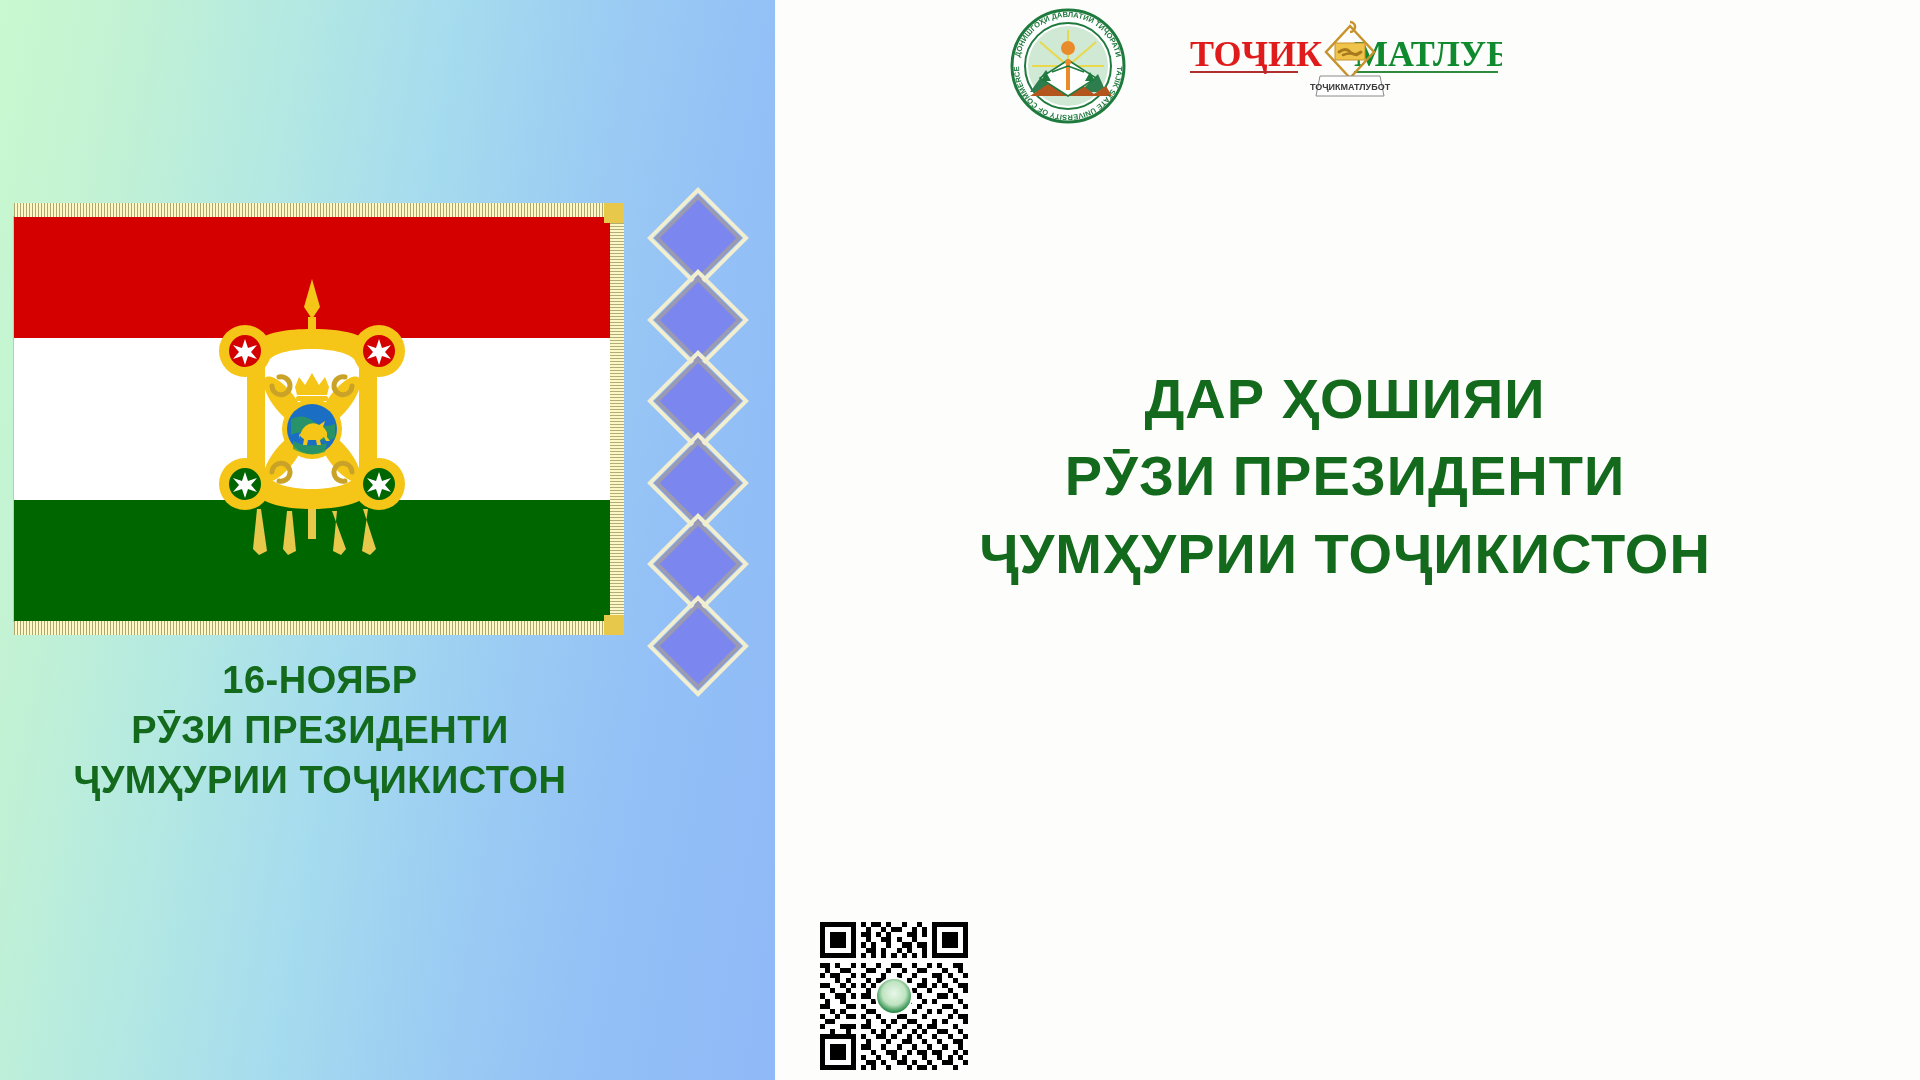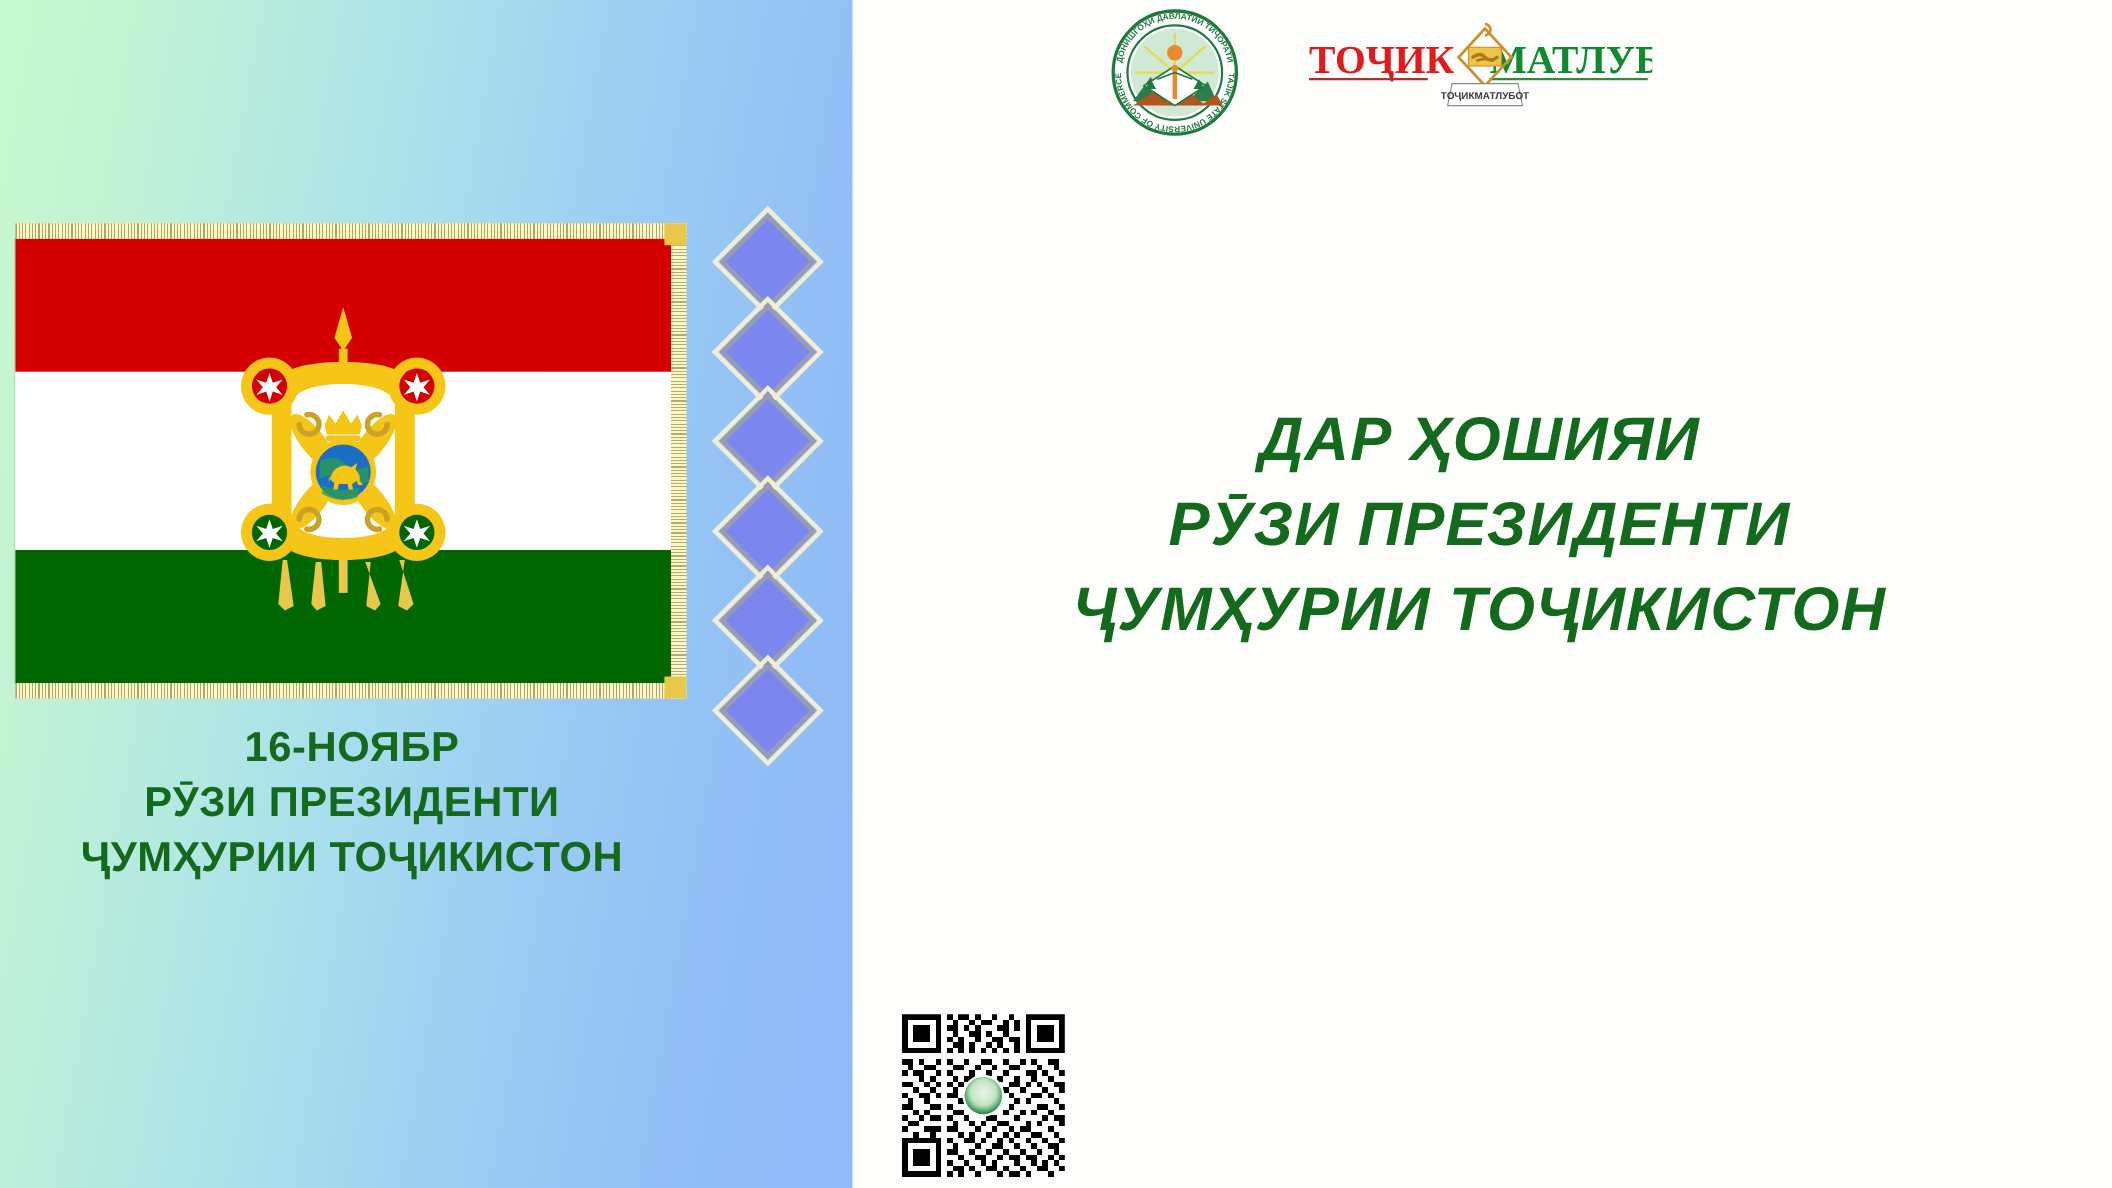--- a/index.html
+++ b/index.html
@@ -124,21 +124,20 @@
   #heading {
     position: absolute;
     left: 790px; top: 360px;
     width: 1110px;
     text-align: center;
     color: #13691c;
     font-weight: bold;
     font-size: 56px;
     line-height: 1.38;
     letter-spacing: 1px;
-    font-style: italic;
   }
   #heading .head-line { display: block; white-space: nowrap; }
 
   
   #qr-wrap {
     position: absolute;
     left: 820px; top: 922px;
     width: 148px; height: 148px;
   }
   #qr-wrap svg { display: block; }

